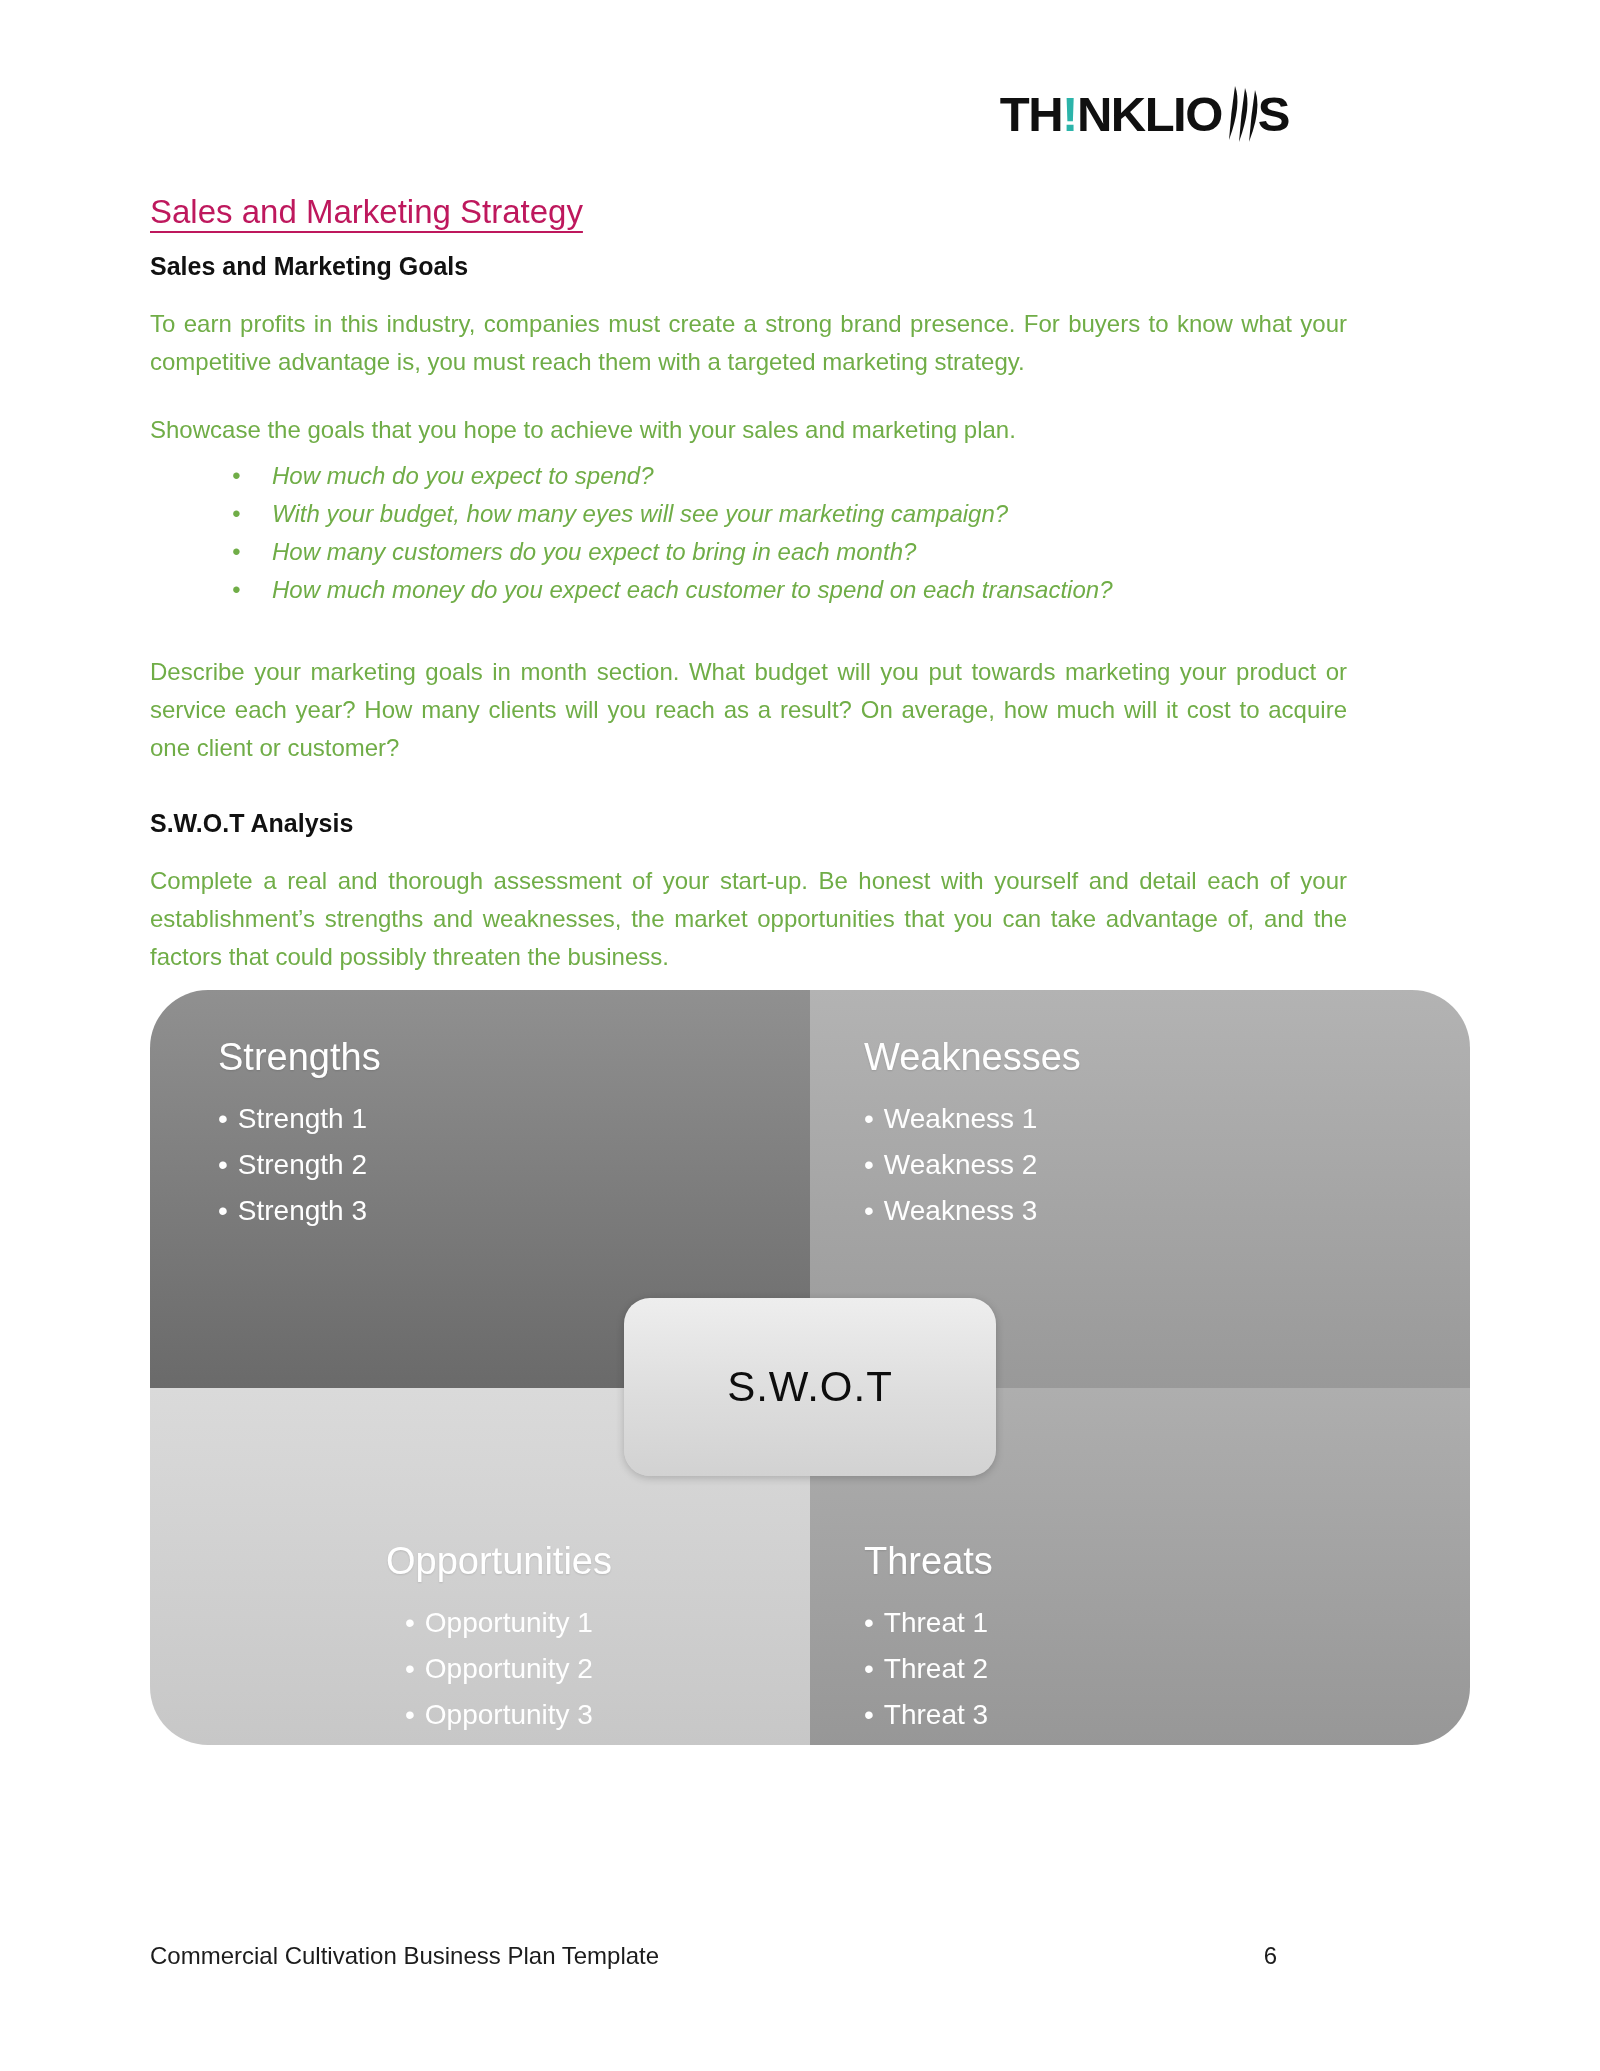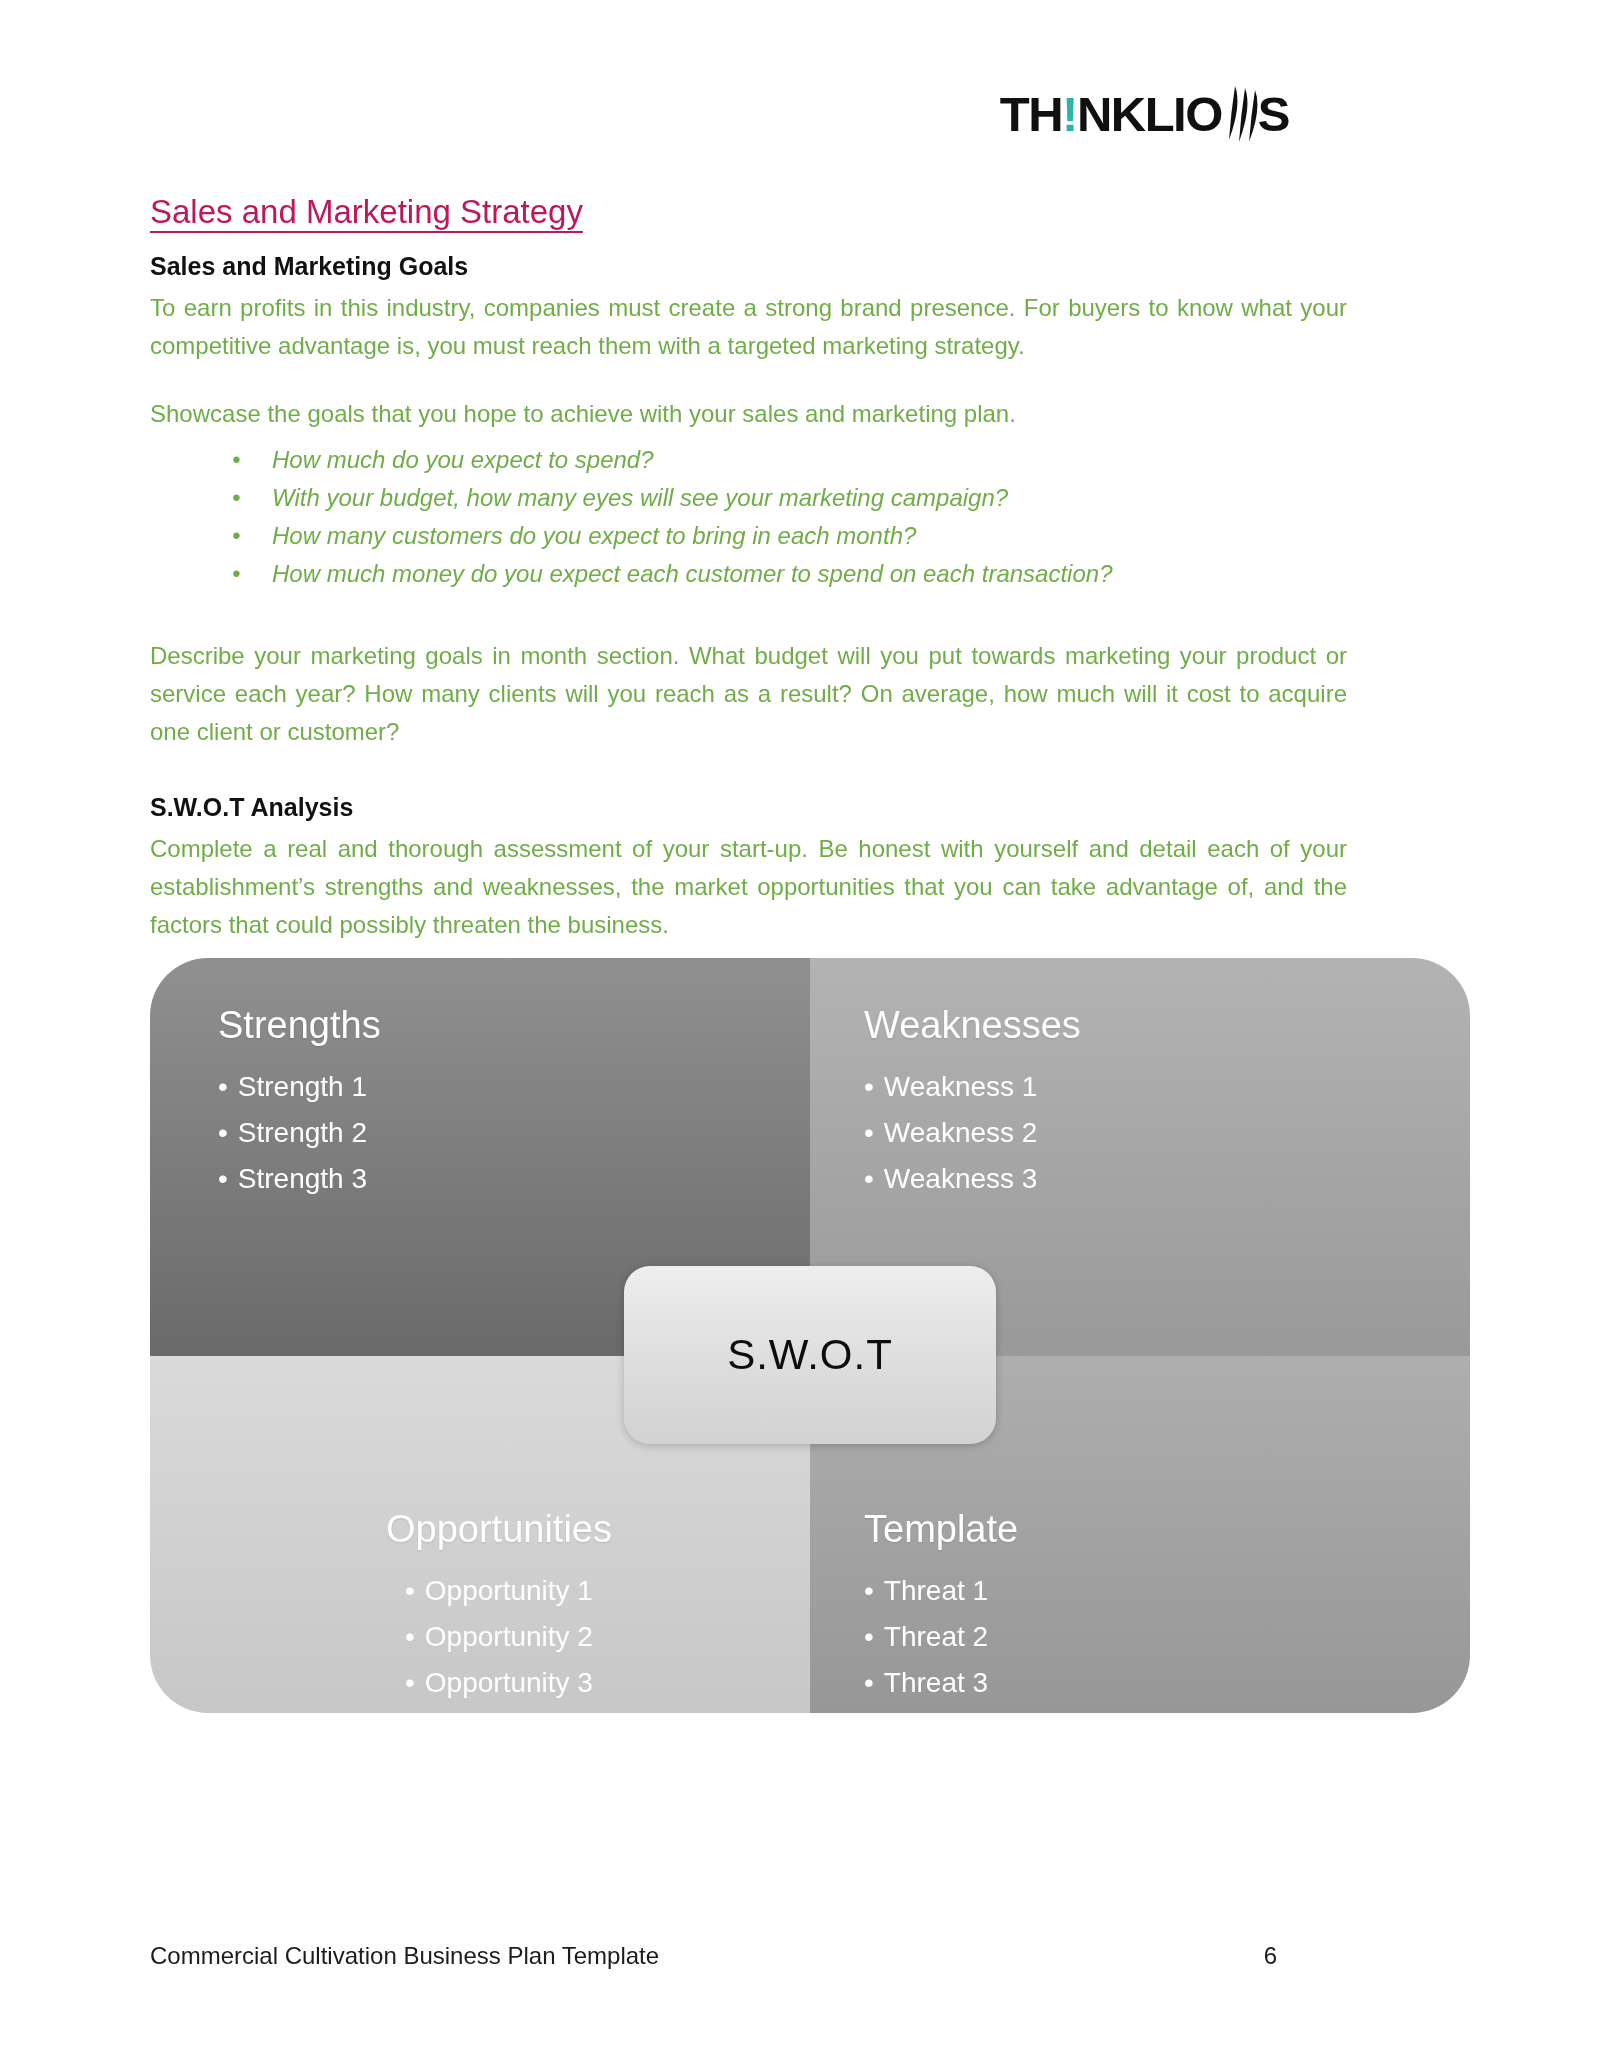--- a/index.html
+++ b/index.html
@@ -28,21 +28,21 @@
     font-size:33px; font-weight:400; color:#be185d;
     text-decoration:underline; text-decoration-thickness:2px; text-underline-offset:8px;
     line-height:40px;
   }
   h2.sub-title {
     margin-top:18px;
     font-size:25px; font-weight:700; color:#111;
     line-height:33px;
   }
   p.green {
-    margin-top:6px;
+    margin-top:22px;
     font-size:24px; line-height:38px;
     color:#70ad47;
     text-align:justify;
   }
   p.green.no-justify { text-align:left; }
   p.showcase { margin-top:30px; }
   p.describe { margin-top:44px; }
   h2.swot-title { margin-top:40px; }
   .g-bullets { margin-top:8px; padding-left:82px; list-style:none;font-style:italic; }
   .g-bullets li {
@@ -179,21 +179,21 @@
       <div class="quad quad-opportunities">
         <div class="q-title">Opportunities</div>
         <ul class="q-items">
           <li>Opportunity 1</li>
           <li>Opportunity 2</li>
           <li>Opportunity 3</li>
         </ul>
       </div>
 
       <div class="quad quad-threats">
-        <div class="q-title">Template</div>
+        <div class="q-title">Threats</div>
         <ul class="q-items">
           <li>Threat 1</li>
           <li>Threat 2</li>
           <li>Threat 3</li>
         </ul>
       </div>
 
       <div class="swot-badge">
         <span>S.W.O.T</span>
       </div>

